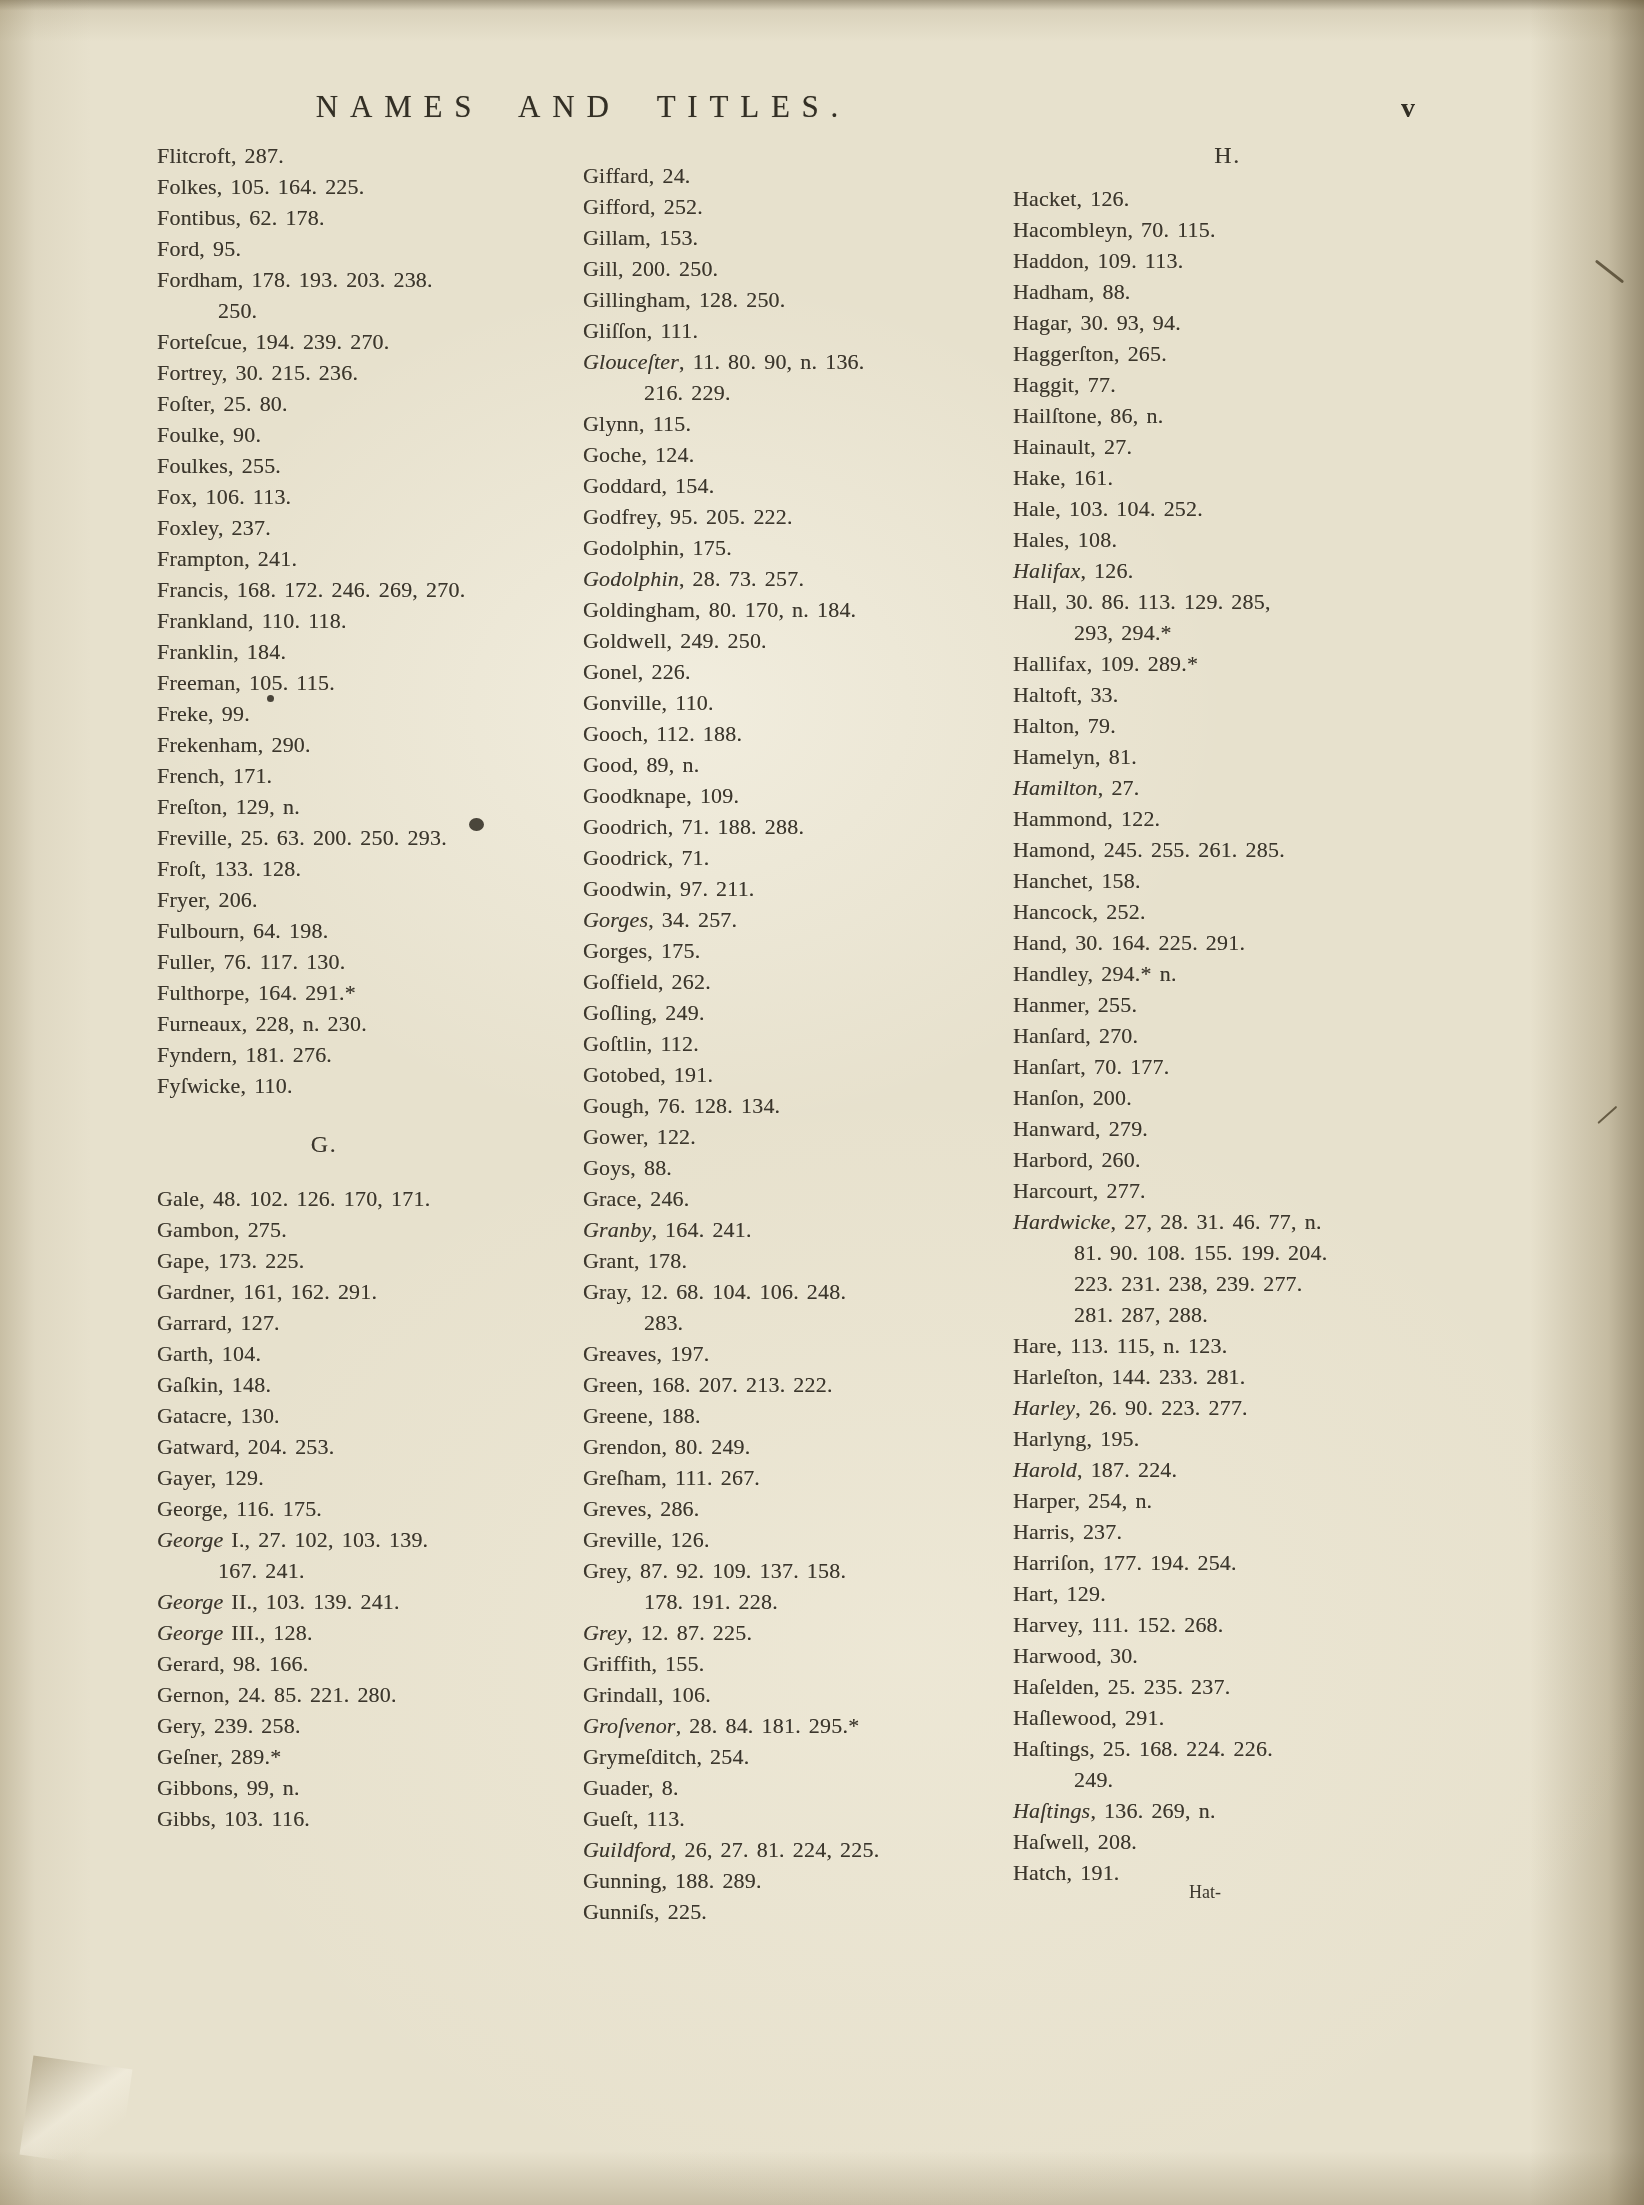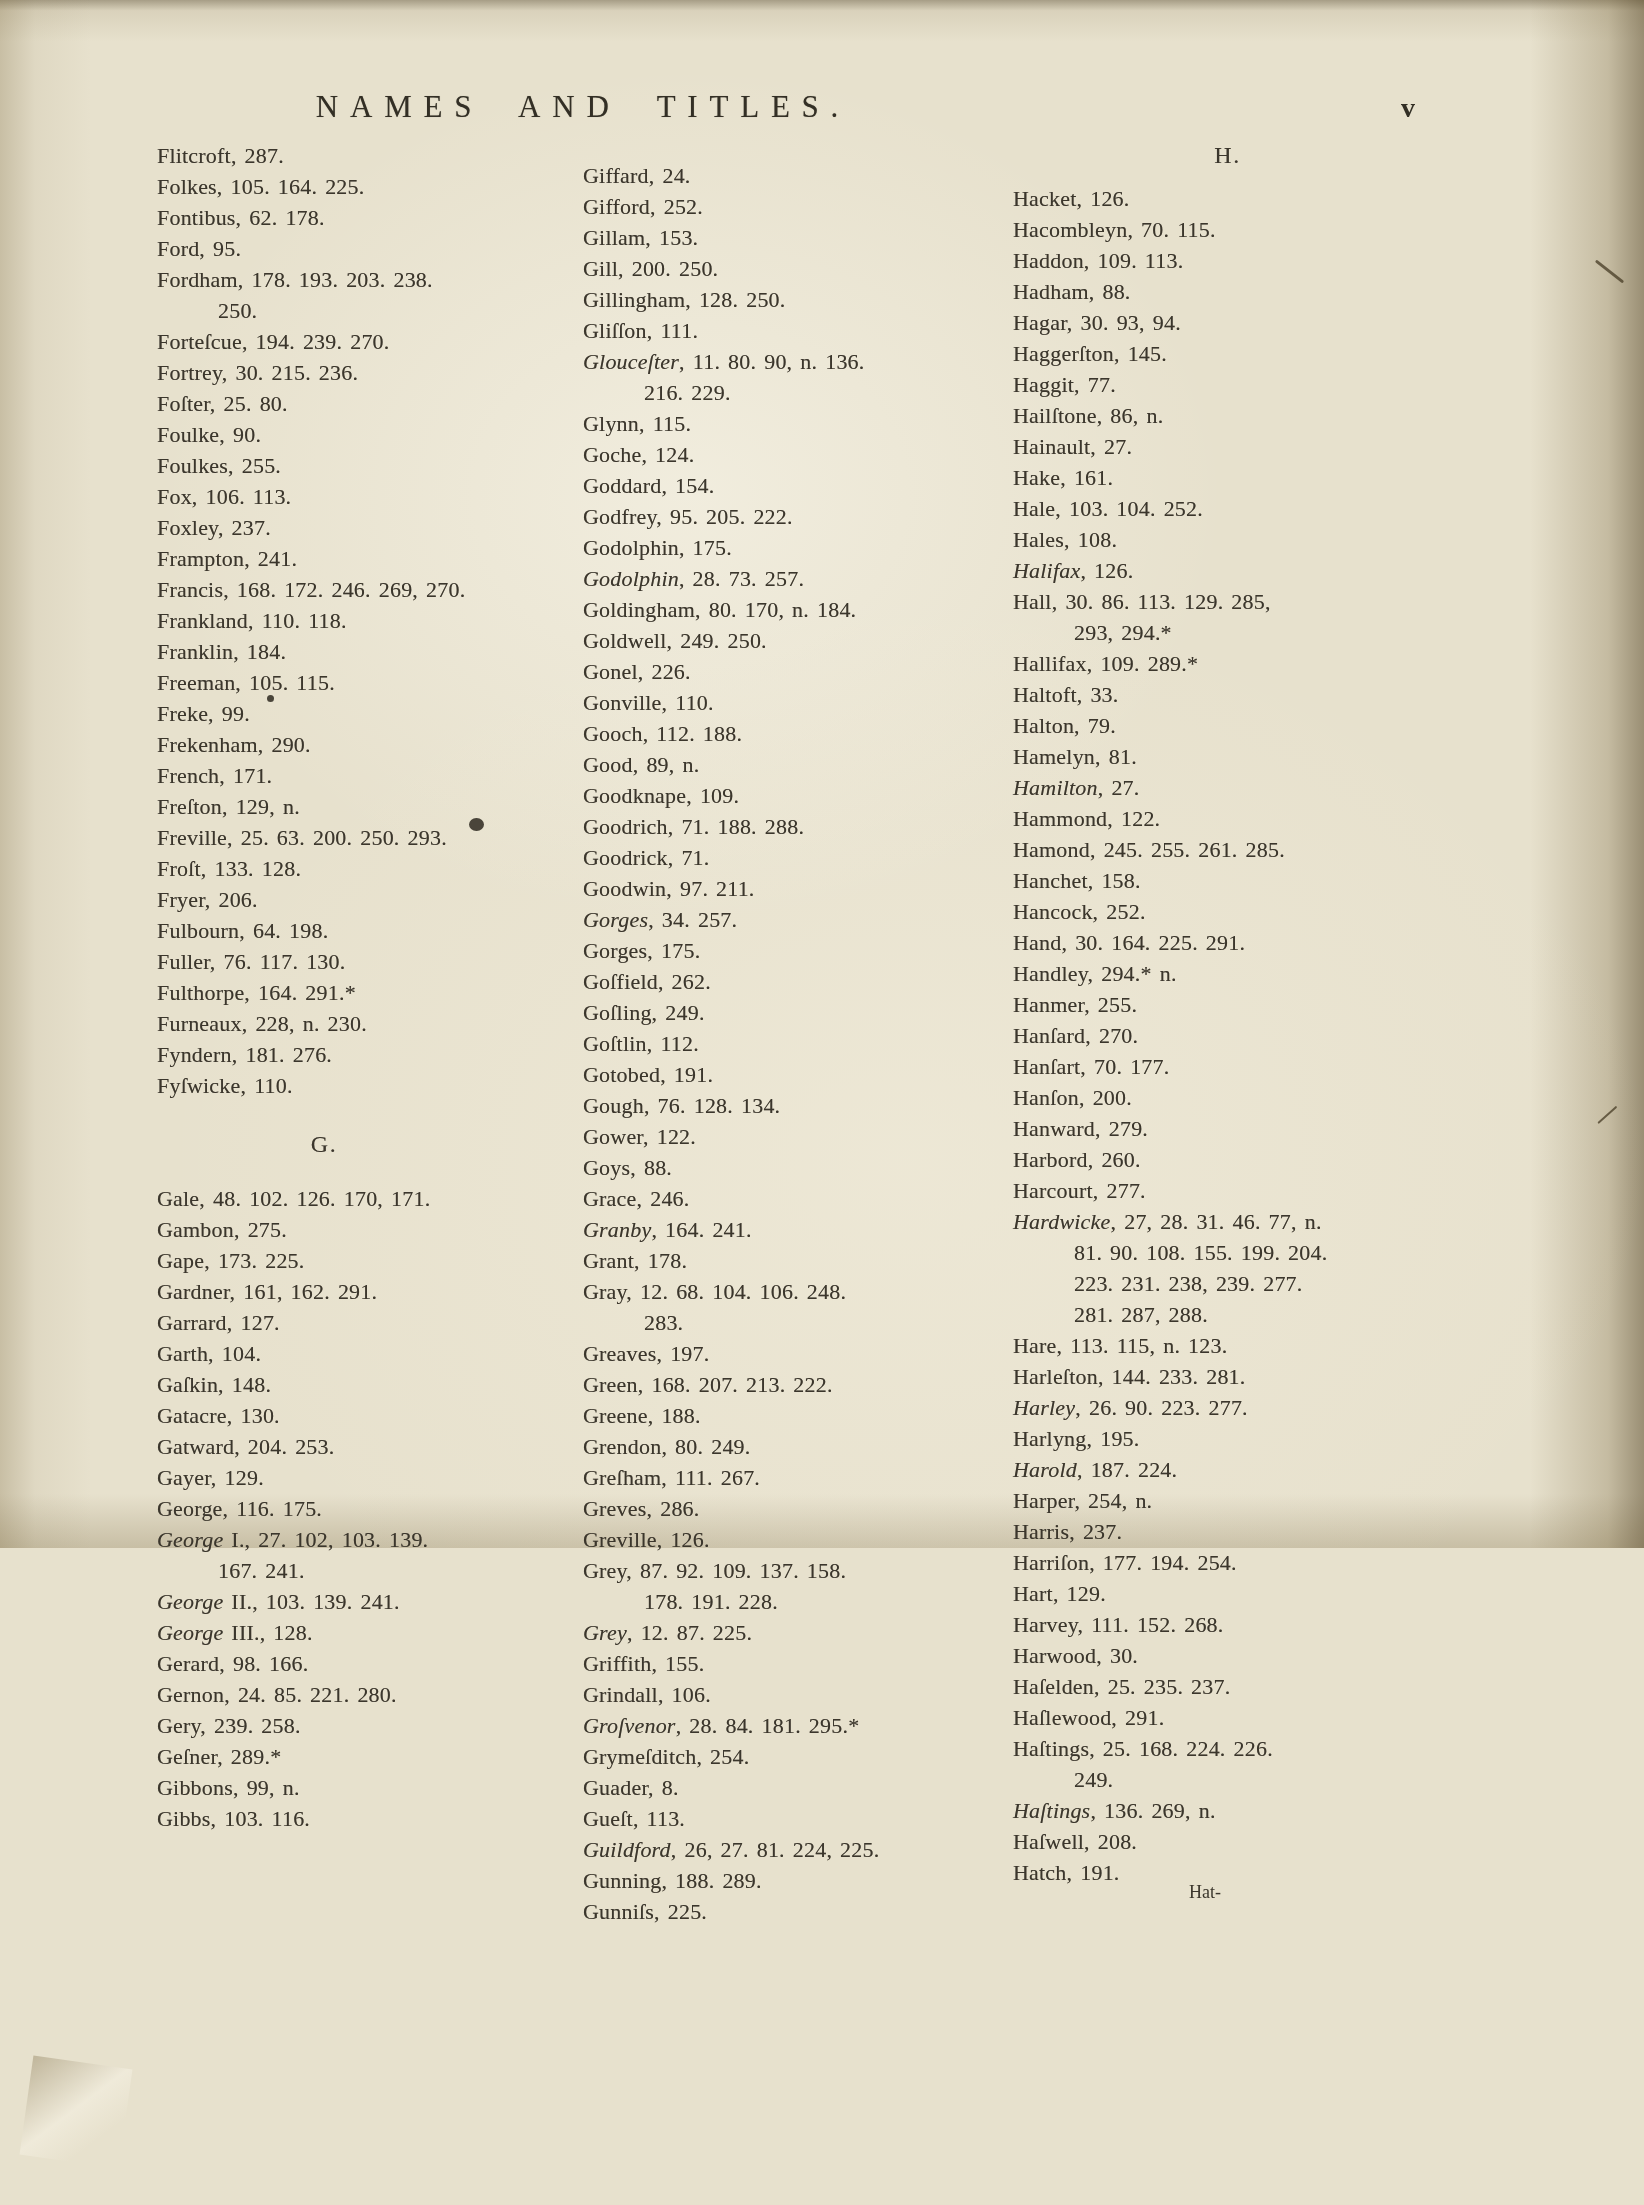--- a/index.html
+++ b/index.html
@@ -4,21 +4,21 @@
 <style>
   * { margin:0; padding:0; box-sizing:border-box; }
   html, body { width:1645px; height:2205px; }
   body {
     font-family: "Liberation Serif", "DejaVu Serif", serif;
     color:#3b362c;
     background:#e7e1cd;
     overflow:hidden;
   }
   .page {
-    position:relative; width:1645px; height:1548px;
+    position:relative; width:1645px; height:2205px;
     background:
       radial-gradient(ellipse 767px 614px at 42% 32%, rgba(253,251,242,0.45), rgba(253,251,242,0) 70%),
       radial-gradient(ellipse 997px 767px at 55% 75%, rgba(250,246,232,0.30), rgba(0,0,0,0) 75%),
       linear-gradient(90deg, rgba(128,110,70,0.30) 0px, rgba(128,110,70,0.08) 35px, rgba(0,0,0,0) 92px),
       linear-gradient(270deg, rgba(88,72,40,0.55) 0px, rgba(118,100,60,0.30) 37px, rgba(0,0,0,0) 115px),
       linear-gradient(180deg, rgba(70,56,28,0.40) 0px, rgba(118,100,60,0.12) 10.7px, rgba(0,0,0,0) 42px),
       linear-gradient(0deg, rgba(118,100,60,0.28) 0px, rgba(0,0,0,0) 54px),
       #e7e1cd;
   }
   .running-title {
@@ -179,21 +179,21 @@
         <div class="entry">Gunning, 188. 289.</div>
         <div class="entry">Gunniſs, 225.</div>
       </div>
     <div class="col col-3">
         <div class="sec-heading">H.</div>
         <div class="entry">Hacket, 126.</div>
         <div class="entry">Hacombleyn, 70. 115.</div>
         <div class="entry">Haddon, 109. 113.</div>
         <div class="entry">Hadham, 88.</div>
         <div class="entry">Hagar, 30. 93, 94.</div>
-        <div class="entry">Haggerſton, 145.</div>
+        <div class="entry">Haggerſton, 265.</div>
         <div class="entry">Haggit, 77.</div>
         <div class="entry">Hailſtone, 86, n.</div>
         <div class="entry">Hainault, 27.</div>
         <div class="entry">Hake, 161.</div>
         <div class="entry">Hale, 103. 104. 252.</div>
         <div class="entry">Hales, 108.</div>
         <div class="entry"><em>Halifax</em>, 126.</div>
         <div class="entry">Hall, 30. 86. 113. 129. 285,
 293, 294.*</div>
         <div class="entry">Hallifax, 109. 289.*</div>

